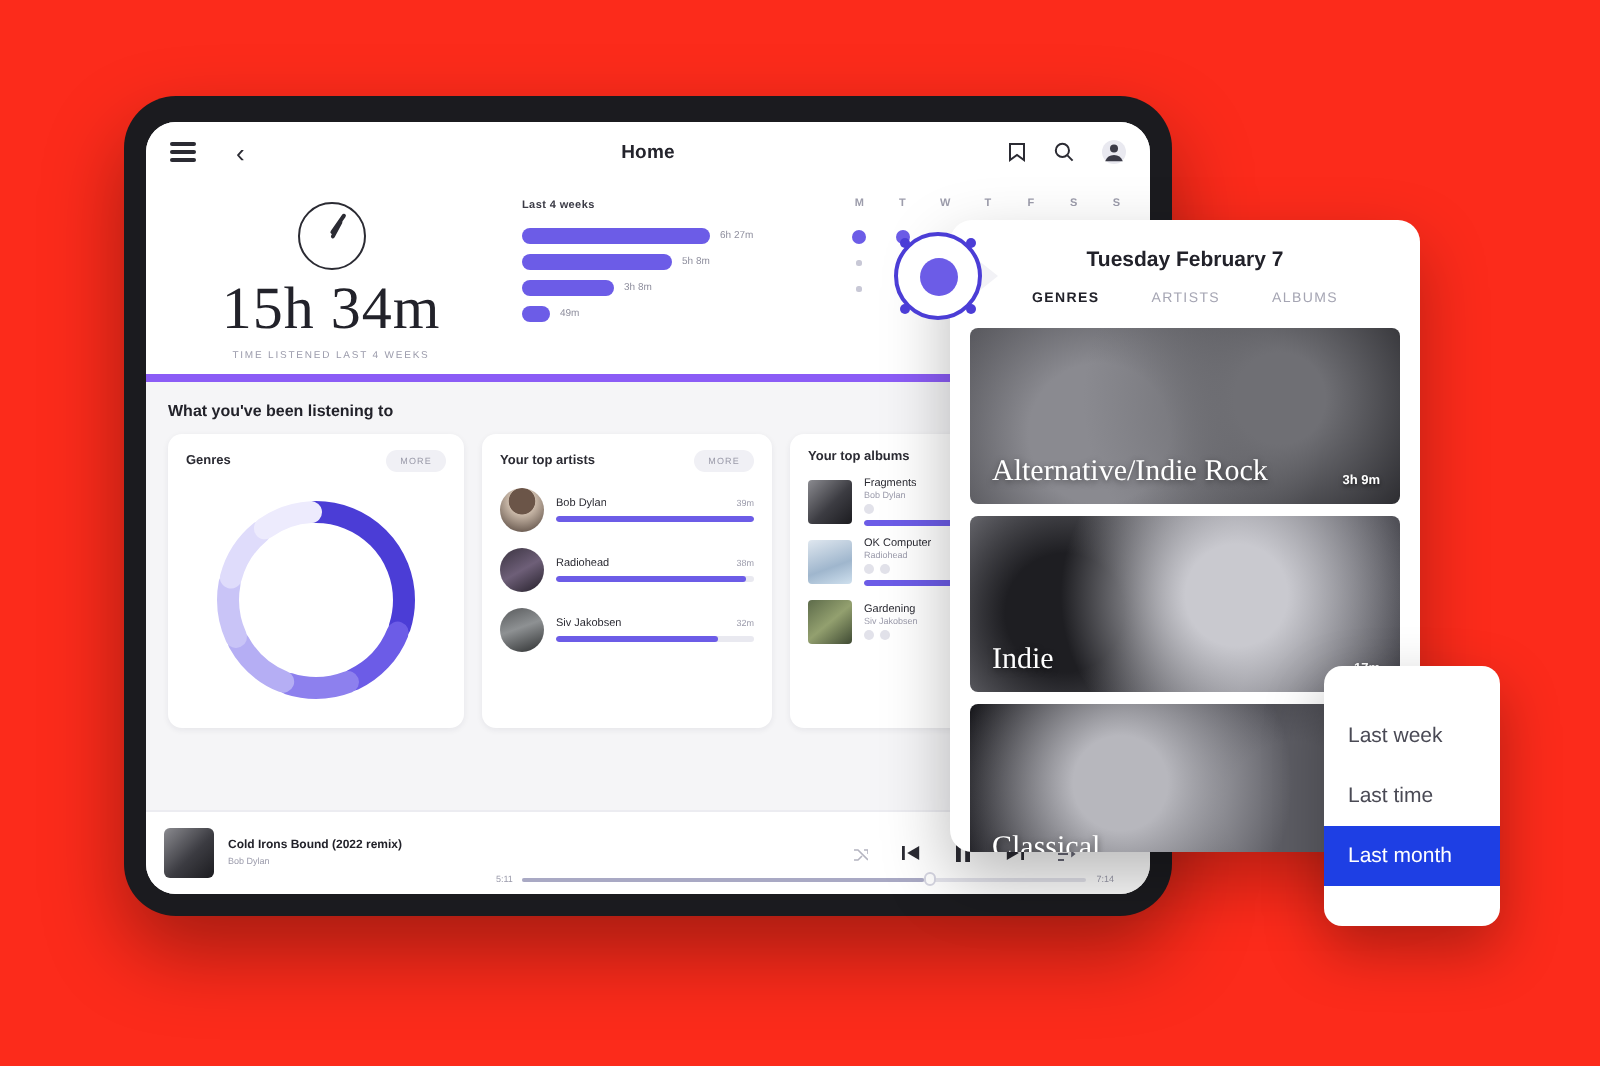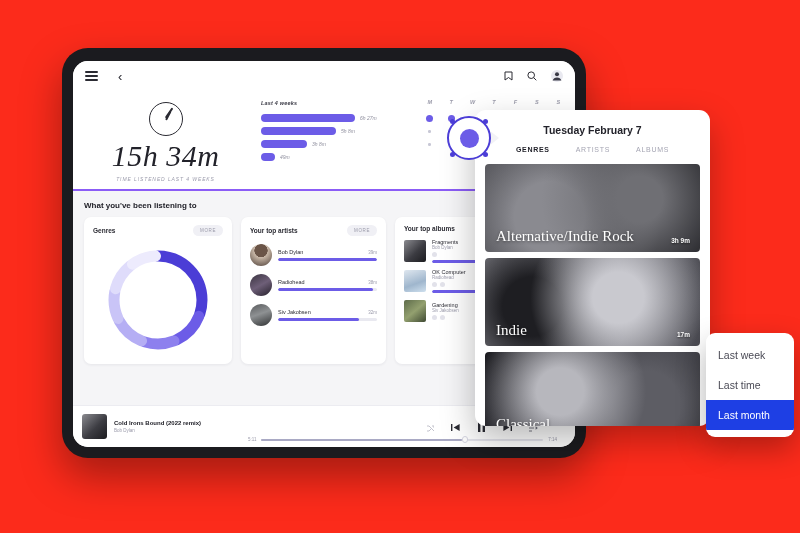--- a/index.html
+++ b/index.html
@@ -45,22 +45,21 @@
     position:absolute; left:0; right:0; text-align:center;
     font-size:9.5px; color:#24242c; font-weight:600; letter-spacing:.1px;
   }
   .topbar .icons { margin-left:auto; display:flex; align-items:center; gap:14px; z-index:2; }
   .topbar .icons svg { display:block; }
 
   
   .stats {
     height:100px; background:#fff;
     display:flex; position:relative;
-    border-bottom:2px solid #8b5cf6;
-    font-style:italic;
+    border-bottom:4px solid #8b5cf6;
   }
   .stats .left {
     width:185px; display:flex; flex-direction:column;
     align-items:center; justify-content:center; gap:3px;
     padding-top:4px;
   }
   .clock { width:34px; height:34px; border:1.6px solid #2b2b33; border-radius:50%; position:relative; }
   .clock .h { position:absolute; width:1.6px; height:10px; background:#2b2b33; left:15px; top:7px; border-radius:2px; transform-origin:bottom center; transform:rotate(28deg); }
   .clock .m { position:absolute; width:1.6px; height:12px; background:#2b2b33; left:15px; top:15px; border-radius:2px; transform-origin:top center; transform:rotate(-145deg); }
   .bigtime { font-family:"Liberation Serif", serif; font-size:30px; color:#22222a; letter-spacing:.5px; }
@@ -199,22 +198,21 @@
     text-shadow:0 1px 2px rgba(0,0,0,.6);
   }
 
   
   .dropdown {
     position:absolute; left:662px; top:333px;
     width:88px;
     background:#fff; border-radius:9px;
     box-shadow:0 12px 30px rgba(0,0,0,.3);
     overflow:hidden;
-    padding:7px 0;
-    margin-left:44px;
+    padding:20px 0;
   }
   .dd-item {
     font-size:10.5px; color:#4a4a55;
     padding:9px 12px;
     white-space:nowrap;
   }
   .dd-item.sel { background:#1E3FE4; color:#fff; }
 </style>
 </head>
 <body>
@@ -222,20 +220,21 @@
 <div class="device">
   <div class="screen">
 
     <div class="topbar">
       <div class="hamb">
           <i></i>
           <i></i>
           <i></i>
         </div>
       <div class="back">‹</div>
+      <div class="title">Home</div>
       <div class="icons">
         <span>
           <svg width="9" height="10" viewBox="0 0 9 10">
               <path d="M1 1h7v8L4.5 6.5 1 9z" fill="none" stroke="#2b2b33" stroke-width="1"></path>
             </svg>
         </span>
         <span>
           <svg width="10" height="10" viewBox="0 0 10 10">
               <circle cx="4.2" cy="4.2" r="3.3" fill="none" stroke="#2b2b33" stroke-width="1"></circle>
               <line x1="6.7" y1="6.7" x2="9.3" y2="9.3" stroke="#2b2b33" stroke-width="1"></line>

